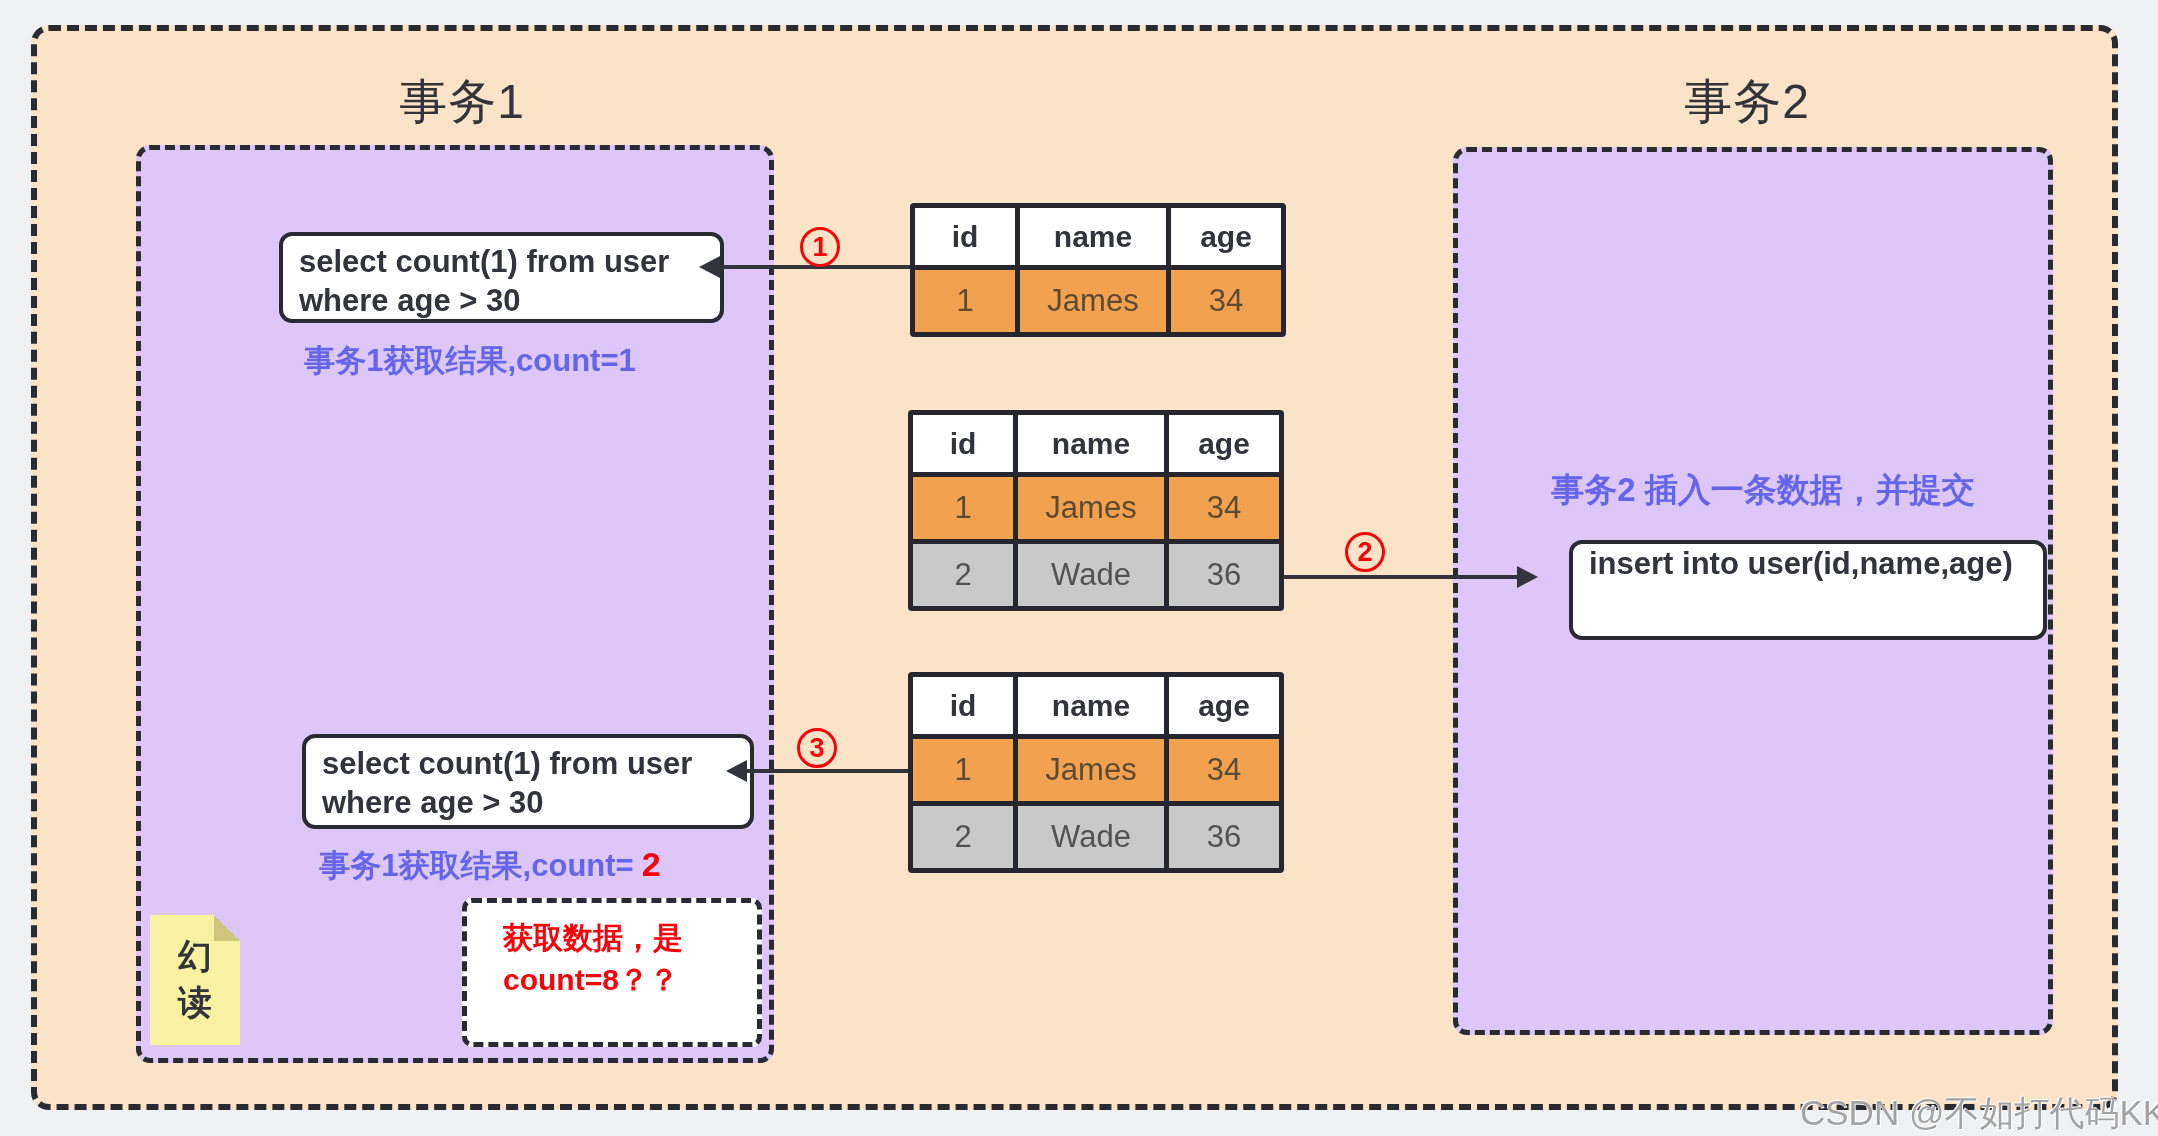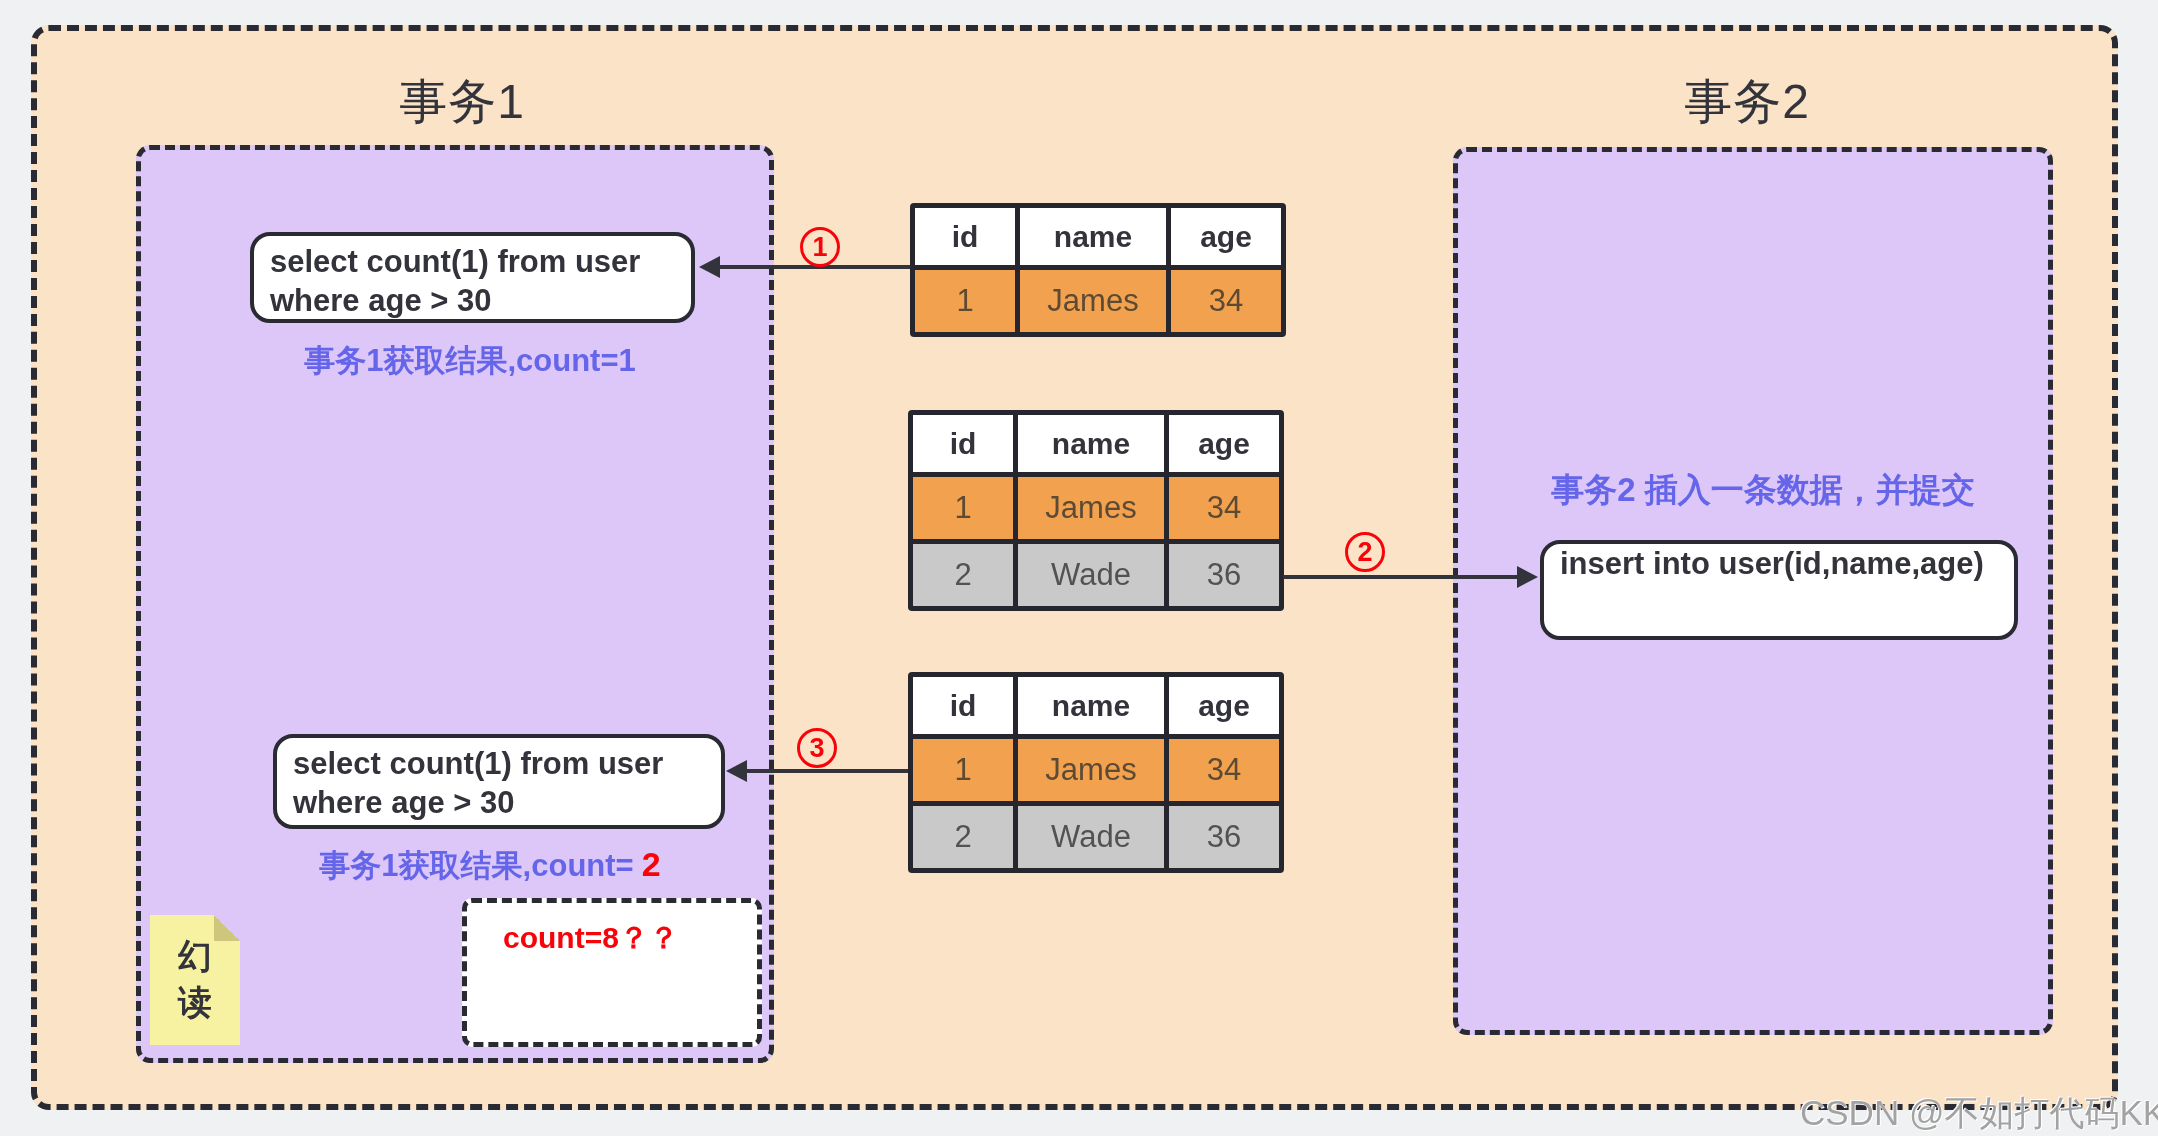--- a/index.html
+++ b/index.html
@@ -35,25 +35,26 @@
     border:5px dashed #2A2A32;
     border-radius:14px;
   }
   .panel-1 { left:136px; top:145px; width:638px; height:918px; }
   .panel-2 { left:1453px; top:147px; width:600px; height:888px; }
 
   
   .sql-box {
     background:#FFFFFF;
     border:4px solid #2A2A32;
-    border-radius:20px;
+    border-radius:13px;
     padding:6px 10px 0 16px;
     font-size:31px; font-weight:bold; color:#33333B;
     line-height:39px;
     white-space:nowrap;
+    margin-left:29px;
   }
   .sql-box-1 { left:250px; top:232px; width:445px; height:91px; }
   .sql-box-3 { left:273px; top:734px; width:452px; height:95px; }
   .insert-box { left:1540px; top:540px; width:478px; height:100px; padding-top:0; }
 
   
   .blue-label {
     font-size:31px; font-weight:bold; color:#6565EA;
     white-space:nowrap;
   }
@@ -224,16 +225,17 @@
 </div>
 <div class="abs step-badge step-3">3</div>
 
 <div class="abs sticky-note">
   <div class="abs note-fold"></div>
   <div>幻</div>
   <div>读</div>
 </div>
 
 <div class="abs question-box">
+  <div>获取数据，是</div>
   <div>count=8？？</div>
 </div>
 
 <div class="abs watermark">CSDN @不如打代码KK</div>
 
 </body></html>

